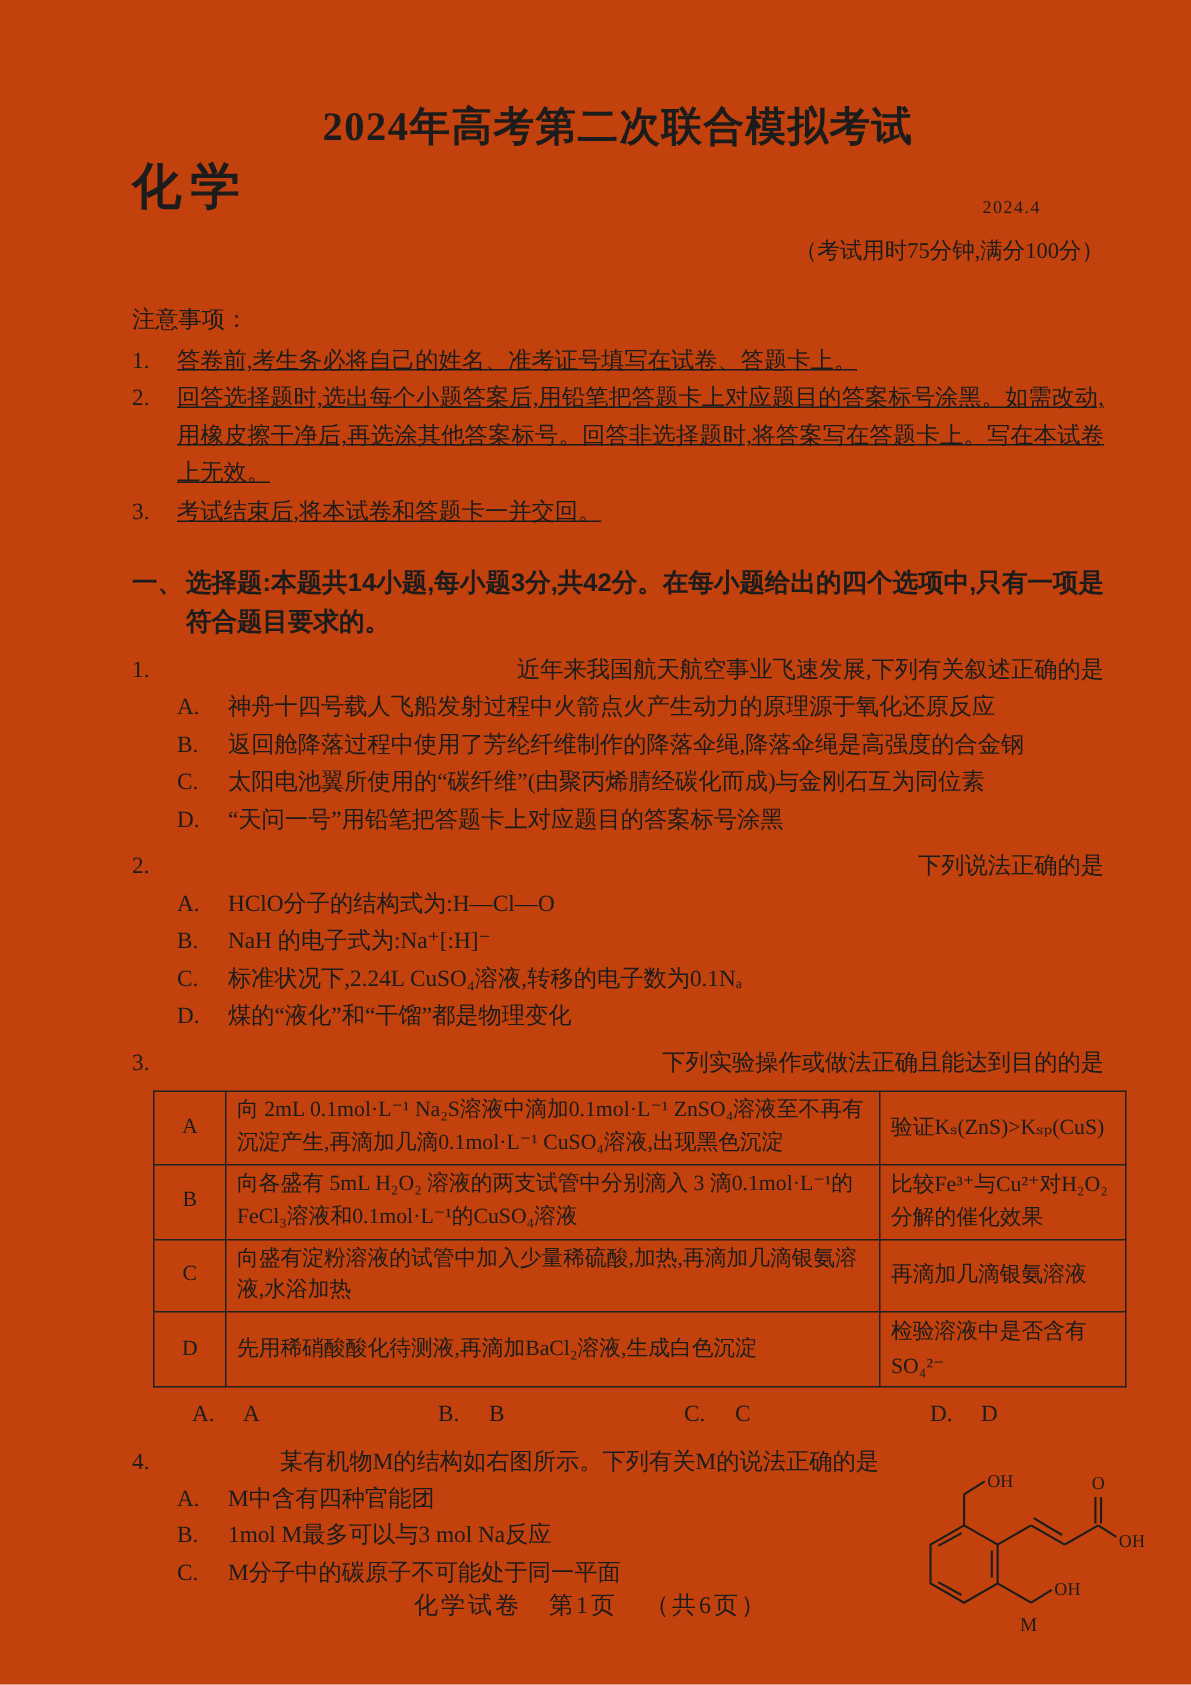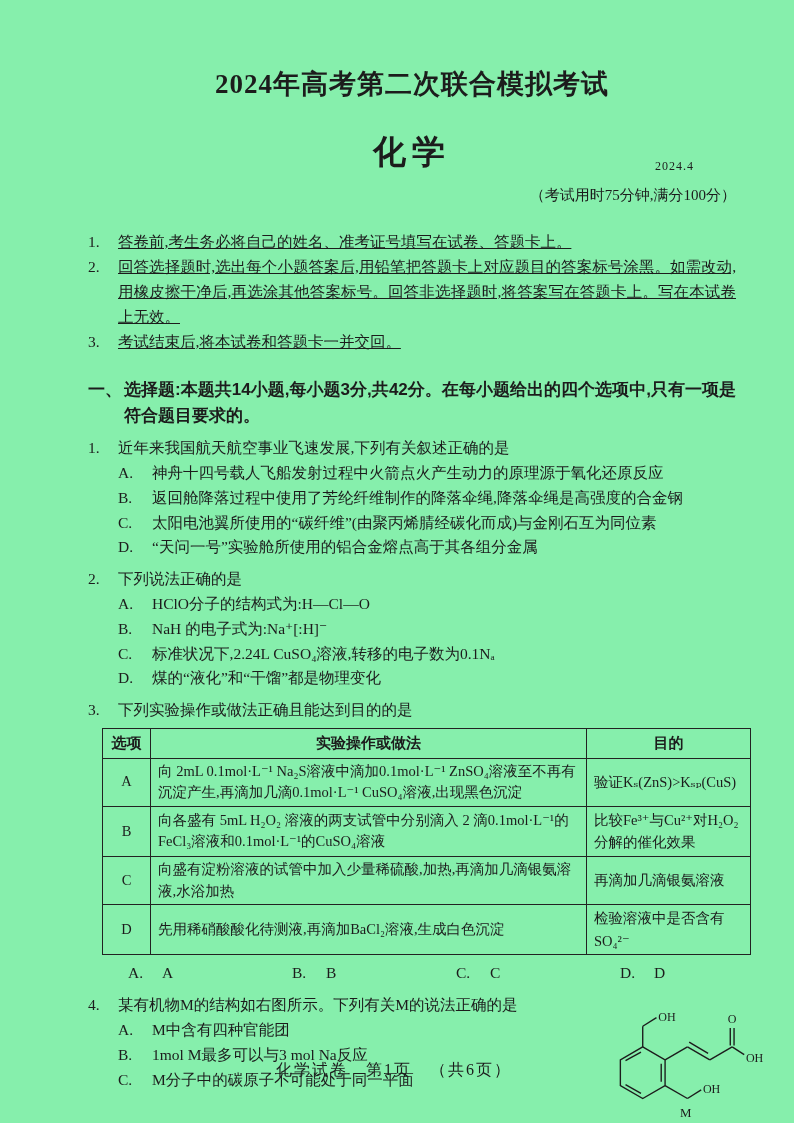--- a/index.html
+++ b/index.html
@@ -1,33 +1,33 @@
 <!DOCTYPE html>
 <html><head>
 <meta charset="utf-8">
 <style>
   html,body{margin:0;padding:0;background:#e8e8e8;}
   .page{
     position:relative;
     width:794px;height:1123px;
     margin:0 auto;
-    background:#86efac;
+    background:#c2410c;
     box-sizing:border-box;
     padding:66px 58px 0 88px;
     color:#1c1c1c;
     font-family:"Liberation Serif","DejaVu Serif",serif;
   }
   .title{
     text-align:center;
     font-size:27px;
     font-weight:bold;
     letter-spacing:1px;
     font-family:"Liberation Serif","DejaVu Serif",serif;
   }
-  .subject-row{position:relative;text-align:center;margin-top:28px;height:46px;}
+  .subject-row{position:relative;text-align:left;margin-top:0;height:46px;}
   .subject{
     font-size:33px;font-weight:bold;letter-spacing:6px;
     font-family:"Liberation Sans","DejaVu Sans",sans-serif;
   }
   .date{position:absolute;right:42px;bottom:2px;font-size:12px;letter-spacing:1px;}
   .exam-info{text-align:right;font-size:15px;margin-top:10px;}
   .notice{margin-top:24px;font-size:15.5px;line-height:1.62;}
   .notice-heading{margin-bottom:2px;}
   .n-item{display:flex;}
   .n-num{width:30px;flex:none;}
@@ -36,21 +36,21 @@
   .section-head{
     display:flex;margin-top:22px;
     font-family:"Liberation Sans","DejaVu Sans",sans-serif;
     font-weight:bold;font-size:17px;line-height:1.55;
   }
   .sec-label{width:36px;flex:none;}
   .sec-text{flex:1;text-align:justify;}
   .question{margin-top:7px;font-size:15.5px;line-height:1.6;}
   .q-stem{display:flex;}
   .q-num{width:30px;flex:none;}
-  .q-text{flex:1;}
+  .q-text{flex:1;text-align:right;}
   .options{padding-left:30px;}
   .opt{display:flex;}
   .opt-label{width:34px;flex:none;}
   .opt-text{flex:1;}
   table.exp{
     border-collapse:collapse;
     margin:5px 0 6px 14px;
     width:648px;
     font-size:14.5px;line-height:1.5;
     table-layout:fixed;
@@ -87,20 +87,21 @@
   <div class="title">2024年高考第二次联合模拟考试</div>
 
   <div class="subject-row">
     <span class="subject">化学</span>
     <span class="date">2024.4</span>
   </div>
 
   <div class="exam-info">（考试用时75分钟,满分100分）</div>
 
   <div class="notice">
+    <div class="notice-heading">注意事项：</div>
     <div class="n-item">
       <span class="n-num">1.</span>
       <span class="n-text">答卷前,考生务必将自己的姓名、准考证号填写在试卷、答题卡上。</span>
     </div>
     <div class="n-item">
       <span class="n-num">2.</span>
       <span class="n-text">回答选择题时,选出每个小题答案后,用铅笔把答题卡上对应题目的答案标号涂黑。如需改动,用橡皮擦干净后,再选涂其他答案标号。回答非选择题时,将答案写在答题卡上。写在本试卷上无效。</span>
     </div>
     <div class="n-item">
       <span class="n-num">3.</span>
@@ -126,21 +127,21 @@
       <div class="opt">
         <span class="opt-label">B.</span>
         <span class="opt-text">返回舱降落过程中使用了芳纶纤维制作的降落伞绳,降落伞绳是高强度的合金钢</span>
       </div>
       <div class="opt">
         <span class="opt-label">C.</span>
         <span class="opt-text">太阳电池翼所使用的“碳纤维”(由聚丙烯腈经碳化而成)与金刚石互为同位素</span>
       </div>
       <div class="opt">
         <span class="opt-label">D.</span>
-        <span class="opt-text">“天问一号”实验舱所使用的铝合金熔点高于其各组分金属</span>
+        <span class="opt-text">“天问一号”用铅笔把答题卡上对应题目的答案标号涂黑</span>
       </div>
     </div>
   </div>
 
   <div class="question">
     <div class="q-stem">
       <span class="q-num">2.</span>
       <span class="q-text">下列说法正确的是</span>
     </div>
     <div class="options">
@@ -168,33 +169,28 @@
       <span class="q-num">3.</span>
       <span class="q-text">下列实验操作或做法正确且能达到目的的是</span>
     </div>
     <table class="exp">
       <colgroup>
           <col style="width:48px">
           <col style="width:436px">
           <col style="width:164px">
         </colgroup>
       <tbody>
-          <tr>
-        <th>选项</th>
-        <th>实验操作或做法</th>
-        <th>目的</th>
-      </tr>
       <tr>
         <td class="c-opt">A</td>
         <td>向 2mL 0.1mol·L⁻¹ Na₂S溶液中滴加0.1mol·L⁻¹ ZnSO₄溶液至不再有沉淀产生,再滴加几滴0.1mol·L⁻¹ CuSO₄溶液,出现黑色沉淀</td>
         <td class="c-purpose">验证Kₛ(ZnS)&gt;Kₛₚ(CuS)</td>
       </tr>
       <tr>
         <td class="c-opt">B</td>
-        <td>向各盛有 5mL H₂O₂ 溶液的两支试管中分别滴入 2 滴0.1mol·L⁻¹的FeCl₃溶液和0.1mol·L⁻¹的CuSO₄溶液</td>
+        <td>向各盛有 5mL H₂O₂ 溶液的两支试管中分别滴入 3 滴0.1mol·L⁻¹的FeCl₃溶液和0.1mol·L⁻¹的CuSO₄溶液</td>
         <td class="c-purpose">比较Fe³⁺与Cu²⁺对H₂O₂分解的催化效果</td>
       </tr>
       <tr>
         <td class="c-opt">C</td>
         <td>向盛有淀粉溶液的试管中加入少量稀硫酸,加热,再滴加几滴银氨溶液,水浴加热</td>
         <td class="c-purpose">再滴加几滴银氨溶液</td>
       </tr>
       <tr>
         <td class="c-opt">D</td>
         <td>先用稀硝酸酸化待测液,再滴加BaCl₂溶液,生成白色沉淀</td>

